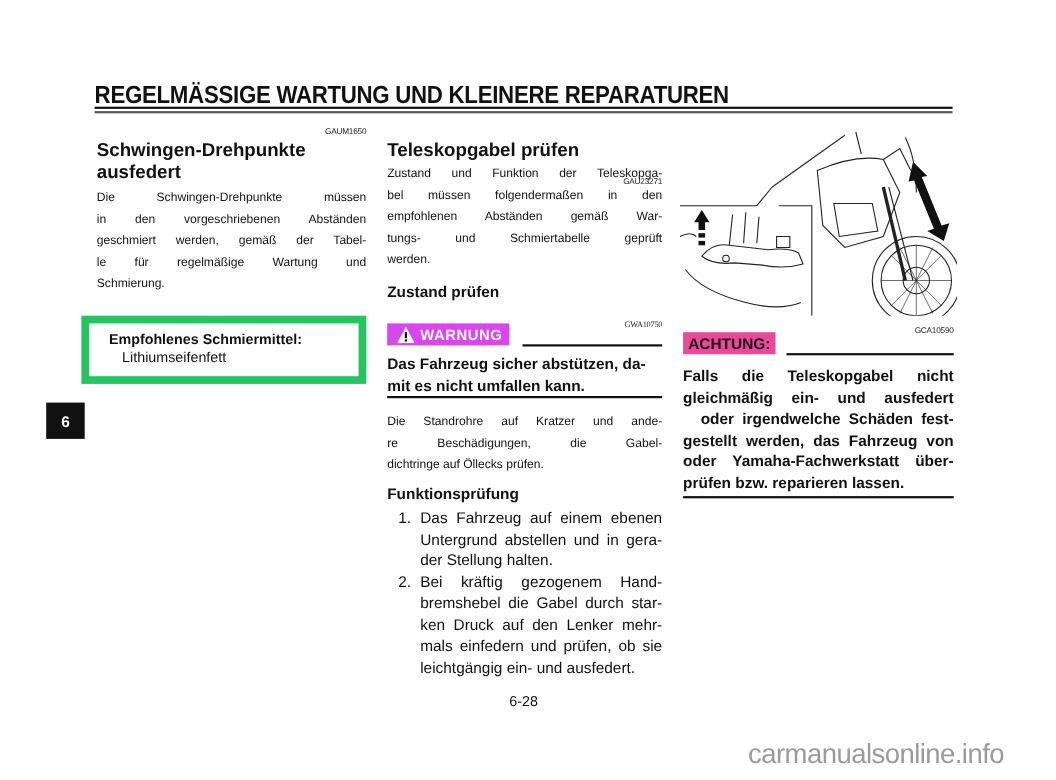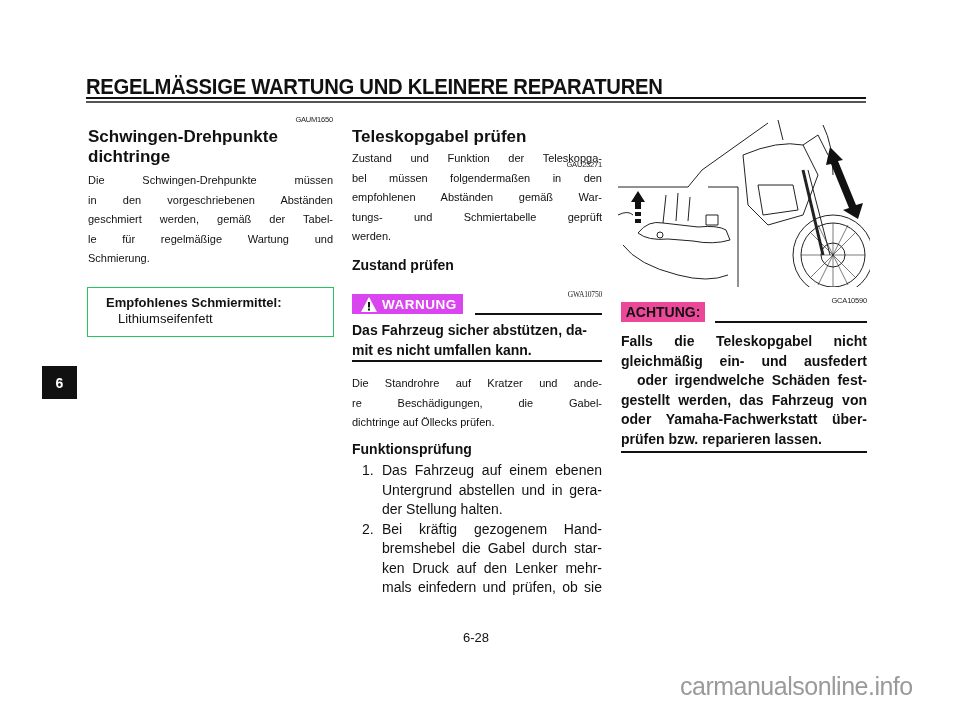--- a/index.html
+++ b/index.html
@@ -10,21 +10,21 @@
     .header-rule1 { position: absolute; left: 86px; top: 97px; width: 780px; height: 2px; background: #111; }
     .header-rule2 { position: absolute; left: 86px; top: 101px; width: 780px; height: 2px; background: #555; }
 
     .code { position: absolute; font-size: 7.5px; color: #222; letter-spacing: -0.2px; text-align: right; }
     .h2 { position: absolute; font-size: 17px; font-weight: bold; line-height: 20px; color: #111; }
     .body { position: absolute; font-size: 11px; line-height: 19.5px; color: #111; text-align: justify; }
     .body .ln { display: block; text-align: justify; text-align-last: justify; }
     .body .ln.last { text-align-last: left; }
     .h3 { position: absolute; font-size: 14px; font-weight: bold; color: #111; }
 
-    .lube-box { position: absolute; left: 87px; top: 287px; width: 245px; height: 48px; border: 1px solid #22c55e; }
+    .lube-box { position: absolute; left: 74px; top: 287px; width: 245px; height: 48px; border: 7px solid #22c55e; }
     .lube-title { position: absolute; left: 18px; top: 7px; font-size: 13px; font-weight: bold; }
     .lube-value { position: absolute; left: 30px; top: 23px; font-size: 13px; }
 
     .warn-badge { position: absolute; left: 352px; top: 294px; width: 111px; height: 20px; background: #d946ef; color: #fff;
                   display: flex; align-items: center; }
     .warn-badge .tri { margin-left: 9px; width: 16px; height: 15px; }
     .warn-badge .lbl { margin-left: 5px; font-size: 13.5px; font-weight: bold; letter-spacing: 0.5px; }
     .rule { position: absolute; height: 2px; background: #111; }
     .bold-body { position: absolute; font-size: 14px; font-weight: bold; line-height: 19.5px; }
 
@@ -49,21 +49,21 @@
 
 <div class="header-title">REGELMÄSSIGE WARTUNG UND KLEINERE REPARATUREN</div>
 <div class="header-rule1"></div>
 <div class="header-rule2"></div>
 
 <div class="chapter-tab">6</div>
 
 <div class="code" style="left:250px; top:115px; width:83px;">GAUM1650</div>
 <div class="h2" style="left:88px; top:127px; width:250px;">
   <div>Schwingen-Drehpunkte</div>
-  <div>dichtringe</div>
+  <div>ausfedert</div>
 </div>
 <div class="body" style="left:88px; top:171px; width:245px;">
   <span class="ln">Die Schwingen-Drehpunkte müssen</span>
   <span class="ln">in den vorgeschriebenen Abständen</span>
   <span class="ln">geschmiert werden, gemäß der Tabel-</span>
   <span class="ln">le für regelmäßige Wartung und</span>
   <span class="ln last">Schmierung.</span>
 </div>
 <div class="lube-box">
   <div class="lube-title">Empfohlenes Schmiermittel:</div>
@@ -110,20 +110,21 @@
     <span class="ln">Das Fahrzeug auf einem ebenen</span>
     <span class="ln">Untergrund abstellen und in gera-</span>
     <span class="ln last">der Stellung halten.</span>
   </div>
   <div class="item">
     <span class="num">2.</span>
     <span class="ln">Bei kräftig gezogenem Hand-</span>
     <span class="ln">bremshebel die Gabel durch star-</span>
     <span class="ln">ken Druck auf den Lenker mehr-</span>
     <span class="ln">mals einfedern und prüfen, ob sie</span>
+    <span class="ln last">leichtgängig ein- und ausfedert.</span>
   </div>
 </div>
 
 <svg class="figure" viewBox="0 0 252 172" fill="none" stroke="#222" stroke-width="1">
 
   <polyline points="0,72 70,72 84,55"></polyline>
   <polyline points="90,72 120,72 120,172"></polyline>
   <polyline points="84,55 150,8"></polyline>
 
   <path d="M20,118 Q30,105 45,108 L80,112 Q100,110 108,115 L112,125 Q95,130 75,126 L50,124 Q30,126 20,118 Z"></path>

